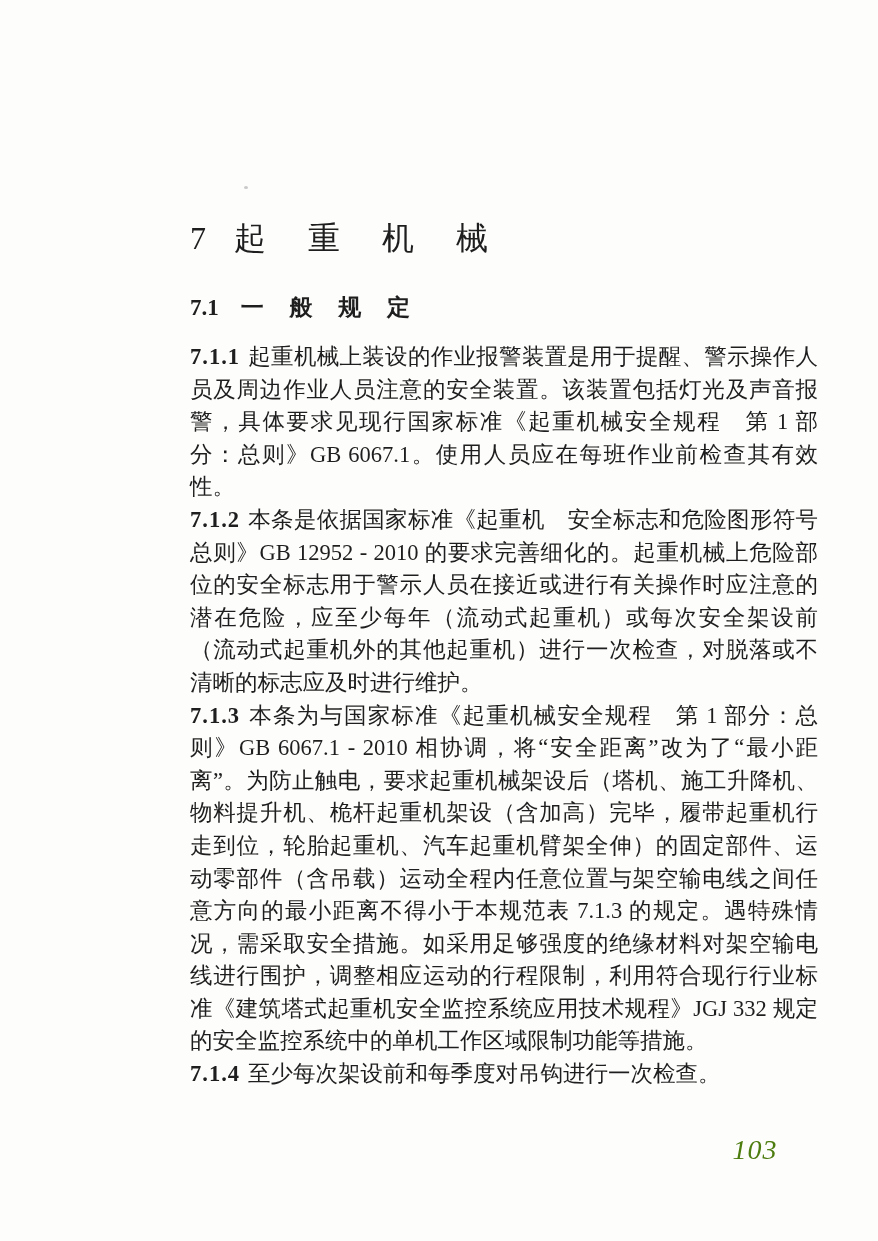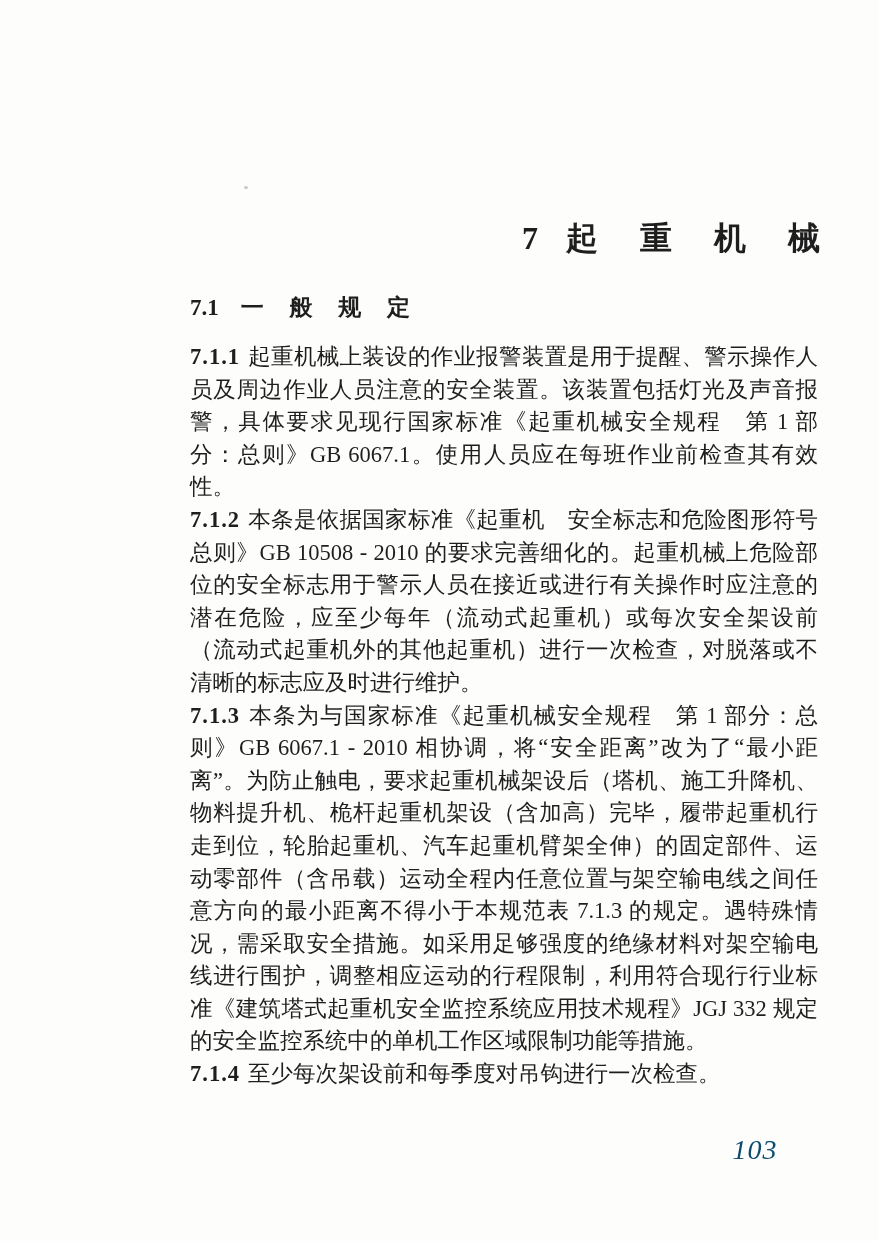--- a/index.html
+++ b/index.html
@@ -25,23 +25,23 @@
     height: 3px;
     background: #c9c9c9;
     border-radius: 50%;
   }
   .chapter-title {
     position: absolute;
     left: 190px;
     top: 218px;
     width: 630px;
     margin: 0;
-    text-align: right;
+    text-align: left;
     font-size: 32px;
-    font-weight: 700;
+    font-weight: 400;
     line-height: 40px;
     white-space: nowrap;
   }
   .chapter-title .head-num {
     margin-right: 28px;
     letter-spacing: 0;
   }
   .chapter-title .head-text {
     letter-spacing: 17px;
     margin-right: -17px; 
@@ -84,21 +84,21 @@
     letter-spacing: 1px;
   }
   .page-number {
     position: absolute;
     left: 700px;
     top: 1134px;
     width: 110px;
     text-align: center;
     font-size: 28px;
     font-style: italic;
-    color: #0c4a6e;
+    color: #4d7c0f;
     letter-spacing: 1px;
   }
 </style>
 </head>
 <body>
 
 <div class="page">
 
   <div class="speck"></div>
 
@@ -108,21 +108,21 @@
 
   <h2 class="section-title">
     <span class="head-num">7.1</span><span class="head-text">一 般 规 定</span>
   </h2>
 
   <div class="body-text">
     <p>
       <span class="clause-num">7.1.1</span><span>起重机械上装设的作业报警装置是用于提醒、警示操作人员及周边作业人员注意的安全装置。该装置包括灯光及声音报警，具体要求见现行国家标准《起重机械安全规程　第 1 部分：总则》GB 6067.1。使用人员应在每班作业前检查其有效性。</span>
     </p>
     <p>
-      <span class="clause-num">7.1.2</span><span>本条是依据国家标准《起重机　安全标志和危险图形符号　总则》GB 10508 - 2010 的要求完善细化的。起重机械上危险部位的安全标志用于警示人员在接近或进行有关操作时应注意的潜在危险，应至少每年（流动式起重机）或每次安全架设前（流动式起重机外的其他起重机）进行一次检查，对脱落或不清晰的标志应及时进行维护。</span>
+      <span class="clause-num">7.1.2</span><span>本条是依据国家标准《起重机　安全标志和危险图形符号　总则》GB 12952 - 2010 的要求完善细化的。起重机械上危险部位的安全标志用于警示人员在接近或进行有关操作时应注意的潜在危险，应至少每年（流动式起重机）或每次安全架设前（流动式起重机外的其他起重机）进行一次检查，对脱落或不清晰的标志应及时进行维护。</span>
     </p>
     <p>
       <span class="clause-num">7.1.3</span><span>本条为与国家标准《起重机械安全规程　第 1 部分：总则》GB 6067.1 - 2010 相协调，将“安全距离”改为了“最小距离”。为防止触电，要求起重机械架设后（塔机、施工升降机、物料提升机、桅杆起重机架设（含加高）完毕，履带起重机行走到位，轮胎起重机、汽车起重机臂架全伸）的固定部件、运动零部件（含吊载）运动全程内任意位置与架空输电线之间任意方向的最小距离不得小于本规范表 7.1.3 的规定。遇特殊情况，需采取安全措施。如采用足够强度的绝缘材料对架空输电线进行围护，调整相应运动的行程限制，利用符合现行行业标准《建筑塔式起重机安全监控系统应用技术规程》JGJ 332 规定的安全监控系统中的单机工作区域限制功能等措施。</span>
     </p>
     <p>
       <span class="clause-num">7.1.4</span><span>至少每次架设前和每季度对吊钩进行一次检查。</span>
     </p>
   </div>
 
   <div class="page-number">103</div>

